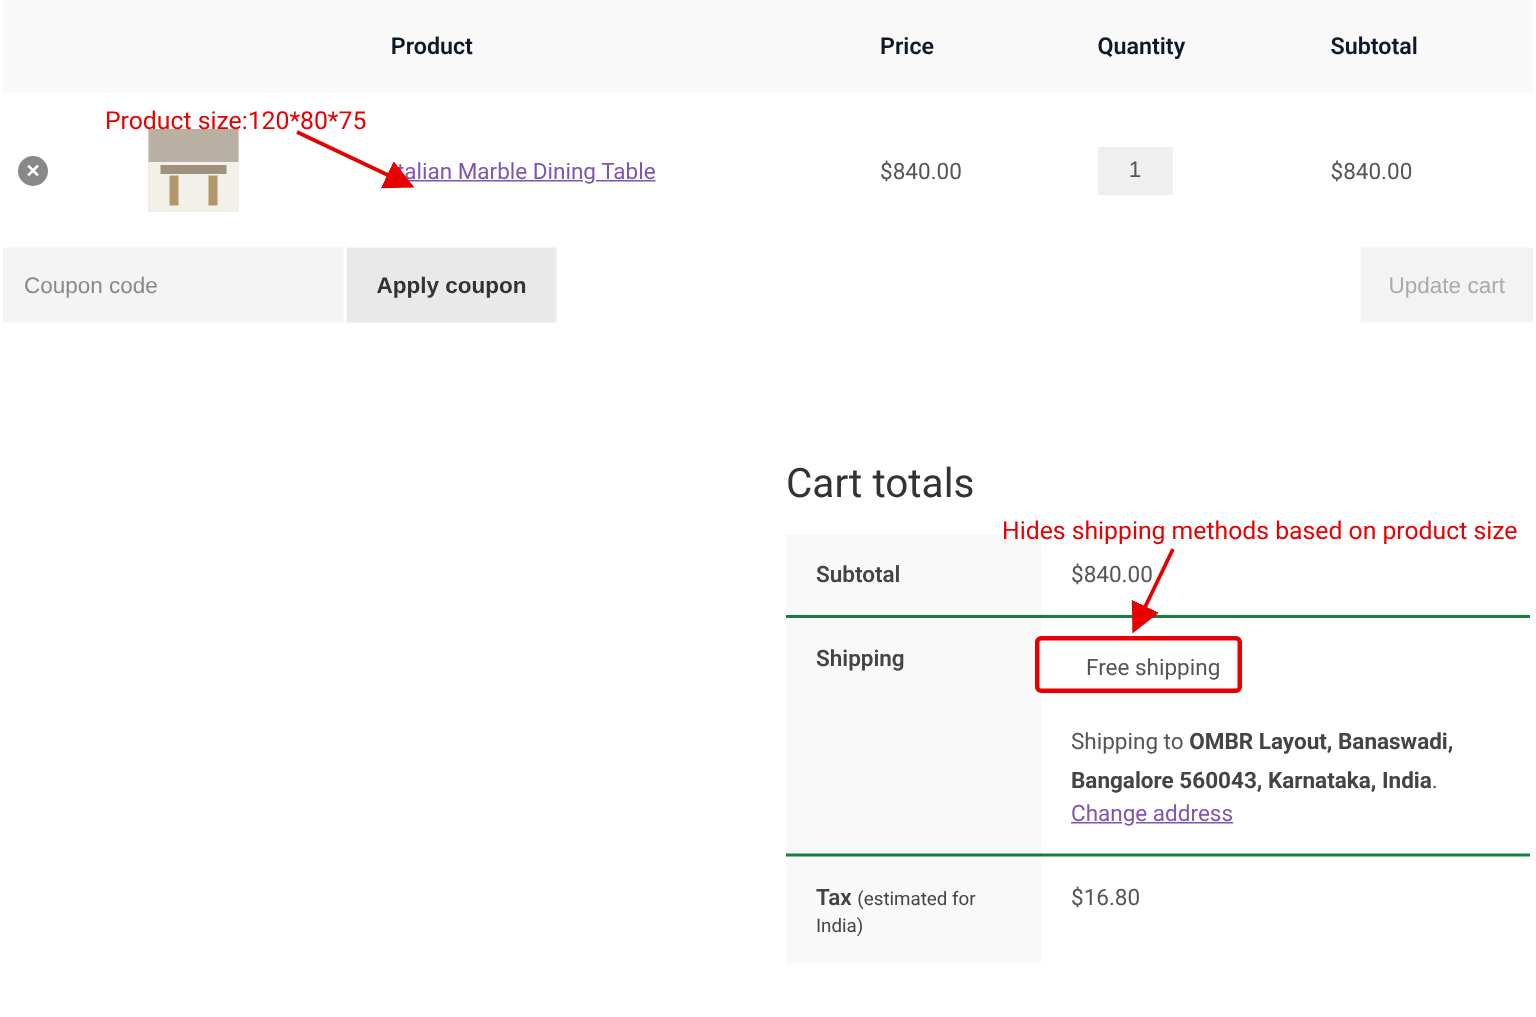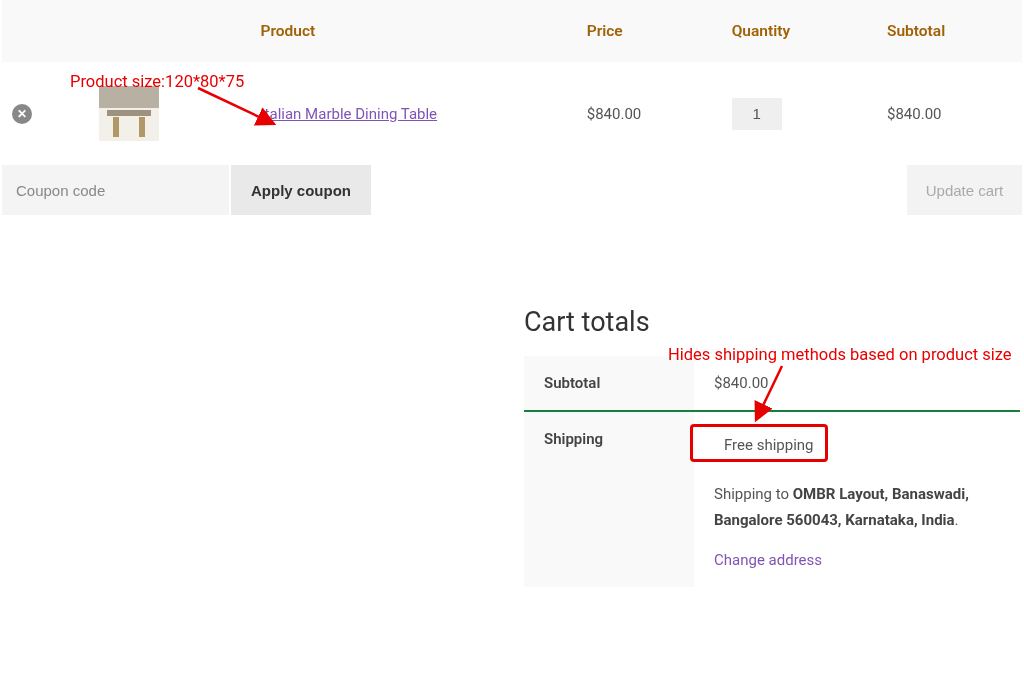--- a/index.html
+++ b/index.html
@@ -10,21 +10,21 @@
     background: #fff;
     color: #333;
     overflow: hidden;
     position: relative;
   }
 
   
   .cart-table { width: 1020px; margin-left: 2px; border-collapse: collapse; }
   .cart-table thead { background: #f9f9f9; }
   .cart-table th {
-    font-weight: 600; color: #a16207; text-align: left;
+    font-weight: 600; color: #0f172a; text-align: left;
     padding: 22px 10px; font-size: 15.5px;
   }
   .cart-table td { padding: 24px 10px; vertical-align: middle; font-size: 15px; color: #555; }
   .col-remove { width: 60px; }
   .col-thumb  { width: 180px; }
   .col-prod   { width: 315px; }
   .col-price  { width: 140px; }
   .col-qty    { width: 150px; }
   .col-sub    { width: 140px; }
 
@@ -74,21 +74,21 @@
   .totals-table { width:100%; border-collapse:collapse; font-size:15px; }
   .totals-table th {
     background:#f9f9f9; text-align:left; font-weight:600; color:#444;
     padding:18px 20px; width:170px; vertical-align:top;
   }
   .totals-table td { padding:18px 20px; color:#555; vertical-align:top; }
   .totals-table tr { border-top:2px solid #15803d; }
   .totals-table tr:first-child { border-top:none; }
   .ship-to { line-height:1.7; }
   .ship-to b { font-weight:700; color:#444; }
-  .change-addr { color:#7f54b3; display:inline-block; margin-top:18px; cursor:pointer; }
+  .change-addr { color:#7f54b3; text-decoration:underline; display:inline-block; cursor:pointer; }
   .free-ship-box { display:inline-block; padding:6px 26px 6px 10px;text-align:center; }
   .tax-note { font-weight:400; font-size:12.5px; }
 
   
   .anno { position:absolute; color:#e80000; font-size:16.5px; pointer-events:none; }
   .anno-1 { left:70px; top:72px; }
   .arrow-1 { position:absolute; pointer-events:none; }
   .red-box {
     position:absolute; border:3px solid #e80000; border-radius:4px;
     pointer-events:none;
@@ -147,20 +147,26 @@
     <tr>
       <th>Shipping</th>
       <td>
         <span class="free-ship-box">Free shipping</span>
         <div class="ship-to" style="margin-top:22px;">
           <span>Shipping to </span><b>OMBR Layout, Banaswadi, Bangalore 560043, Karnataka, India</b><span>.</span>
         </div>
         <a class="change-addr">Change address</a>
       </td>
     </tr>
+    <tr>
+      <th>
+        <span>Tax </span><span class="tax-note">(estimated for India)</span>
+      </th>
+      <td>$16.80</td>
+    </tr>
   </tbody>
     </table>
 </div>
 
 <div class="anno anno-1">Product size:120*80*75</div>
 <svg class="arrow-1" style="left:196px; top:86px;" width="90" height="46">
   <defs>
       <marker id="ah1" markerWidth="10" markerHeight="10" refX="7" refY="4" orient="auto">
     <path d="M0,0 L8,4 L0,8 Z" fill="#e80000"></path>
       </marker>

